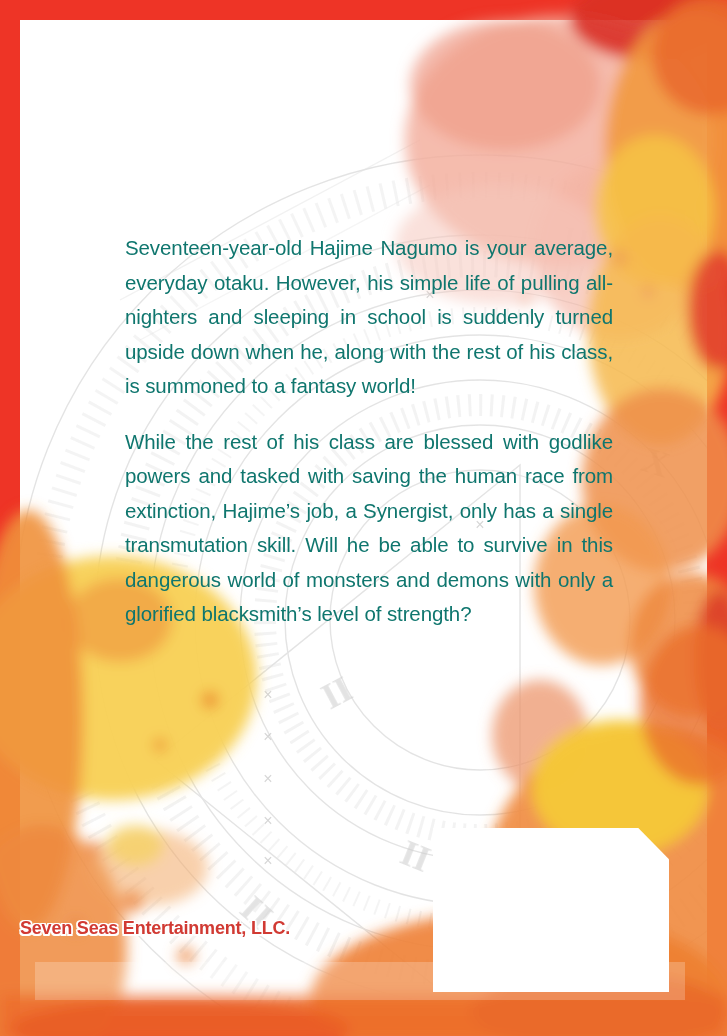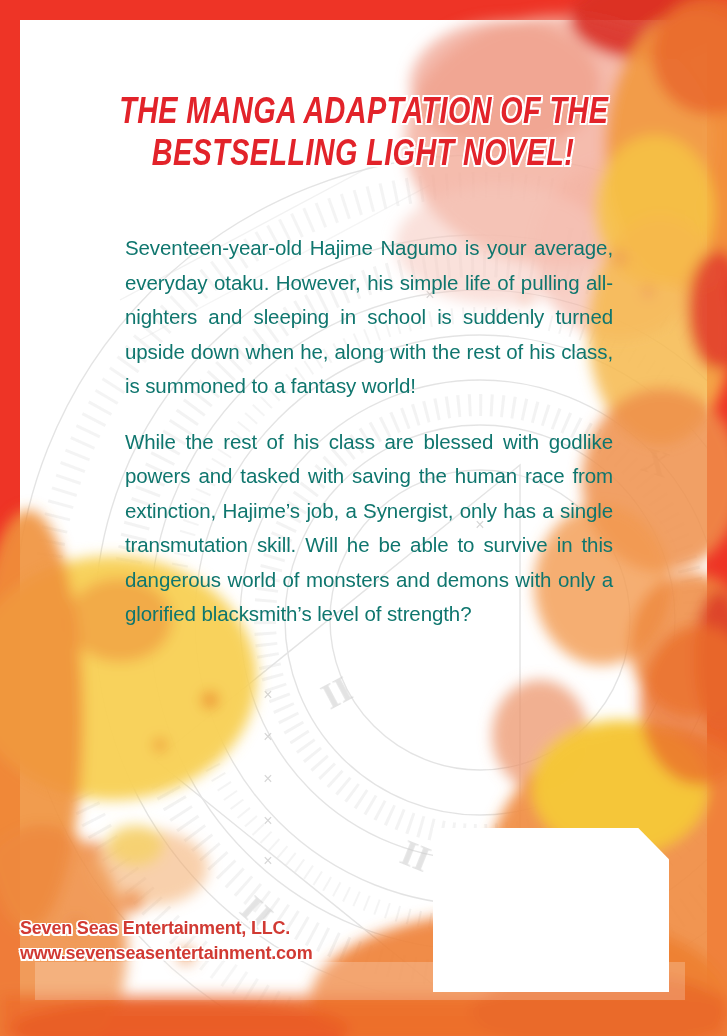--- a/index.html
+++ b/index.html
@@ -116,30 +116,25 @@
       <ellipse cx="600" cy="1012" rx="130" ry="42" fill="#e96a28" opacity="0.8"></ellipse>
 
       <circle cx="620" cy="258" r="6" fill="#e98a5a" opacity="0.85"></circle>
       <circle cx="648" cy="292" r="5" fill="#e98a5a" opacity="0.85"></circle>
       <circle cx="525" cy="300" r="4" fill="#e98a5a" opacity="0.8"></circle>
     </g>
 
     <rect x="35" y="962" width="650" height="38" fill="#ffffff" opacity="0.22"></rect>
   </svg>
 
-  <div class="tagline">
-    <span class="tagline-line"><span class="tagline-inner">THE MANGA ADAPTATION OF THE</span></span>
-    <span class="tagline-line"><span class="tagline-inner">BESTSELLING LIGHT NOVEL!</span></span>
-  </div>
 
   <div class="synopsis">
     <p>Seventeen-year-old Hajime Nagumo is your average, everyday otaku. However, his simple life of pulling all-nighters and sleeping in school is suddenly turned upside down when he, along with the rest of his class, is summoned to a fantasy world!</p>
     <p>While the rest of his class are blessed with godlike powers and tasked with saving the human race from extinction, Hajime’s job, a Synergist, only has a single transmutation skill. Will he be able to survive in this dangerous world of monsters and demons with only a glorified blacksmith’s level of strength?</p>
   </div>
 
   <div class="publisher">
     <div class="publisher-line">Seven Seas Entertainment, LLC.</div>
-    <div class="publisher-line">www.sevenseasentertainment.com</div>
   </div>
 
   <div class="barcode-box"></div>
 
 </div>
 
 </body></html>

